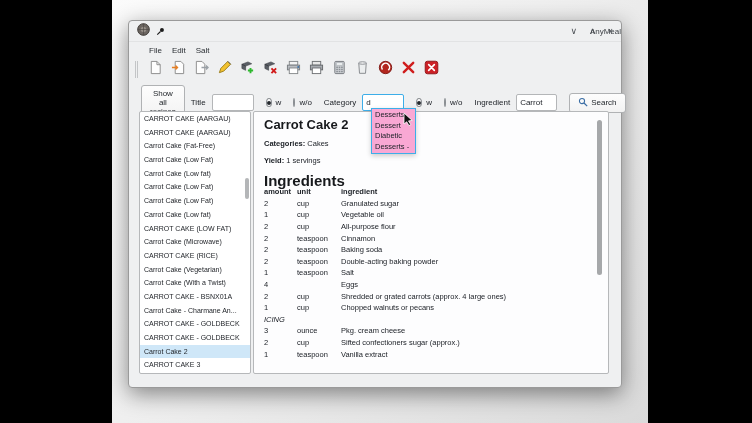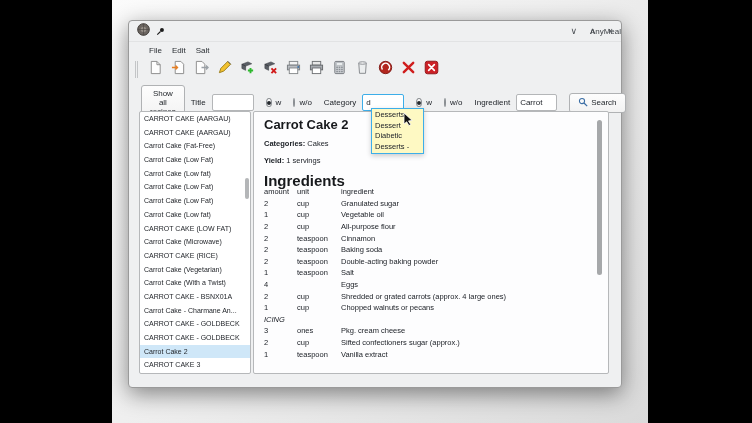--- a/index.html
+++ b/index.html
@@ -51,28 +51,28 @@
   .list-scroll { position:absolute; right:1px; top:66px; width:4px; height:21px;
     background:#b4b6b8; border-radius:2px; }
   .recipe-view { position:absolute; left:124px; top:1px; width:356px; bottom:0;
     background:#fdfdfe; border:1px solid #b6b8ba; border-radius:2px; }
   .rv-inner { position:absolute; left:10px; top:0; right:18px; }
   .recipe-title { position:absolute; top:5px; font-size:13px; font-weight:bold; color:#17191c; }
   .meta { position:absolute; font-size:7.5px;text-align:center; }
   .meta b { font-weight:bold; }
   .ing-head { position:absolute; top:60px; font-size:15px; font-weight:bold; color:#17191c; }
   .ingtable { position:absolute; top:74px; border-collapse:collapse; font-size:7.5px; }
-  .ingtable th { text-align:left; font-weight:normal; }
+  .ingtable th { text-align:left; font-weight:bold; }
   .ingtable th, .ingtable td { height:11.6px; padding:0; vertical-align:middle; }
   .col-a { width:33px; } .col-u { width:44px; }
   .section-cell { font-style:italic; }
   .view-scroll { position:absolute; right:6px; top:8px; width:5px; height:155px;
     background:#a6a8aa; border-radius:3px; }
   
-  .dropdown { position:absolute; left:242px; top:87px; width:53px; background:#fef9c3;
+  .dropdown { position:absolute; left:242px; top:87px; width:45px; background:#f9a8d4;
     border:1px solid #3daee9; z-index:5; font-size:7.5px; padding:1px 0;
     box-shadow:0 2px 5px rgba(0,0,0,.2); }
   .ditem { height:10.5px; line-height:10.5px; padding-left:3px; white-space:nowrap; position:relative; }
   .cursor { position:absolute; left:31px; top:2px; }
 </style>
 </head>
 <body>
 
 <div class="desktop">
   <div class="window">
@@ -340,21 +340,21 @@
                 <tr>
                   <td>1</td>
                   <td>cup</td>
                   <td>Chopped walnuts or pecans</td>
                 </tr>
                 <tr>
                   <td colspan="3" class="section-cell">ICING</td>
                 </tr>
                 <tr>
                   <td>3</td>
-                  <td>ones</td>
+                  <td>ounce</td>
                   <td>Pkg. cream cheese</td>
                 </tr>
                 <tr>
                   <td>2</td>
                   <td>cup</td>
                   <td>Sifted confectioners sugar (approx.)</td>
                 </tr>
                 <tr>
                   <td>1</td>
                   <td>teaspoon</td>

